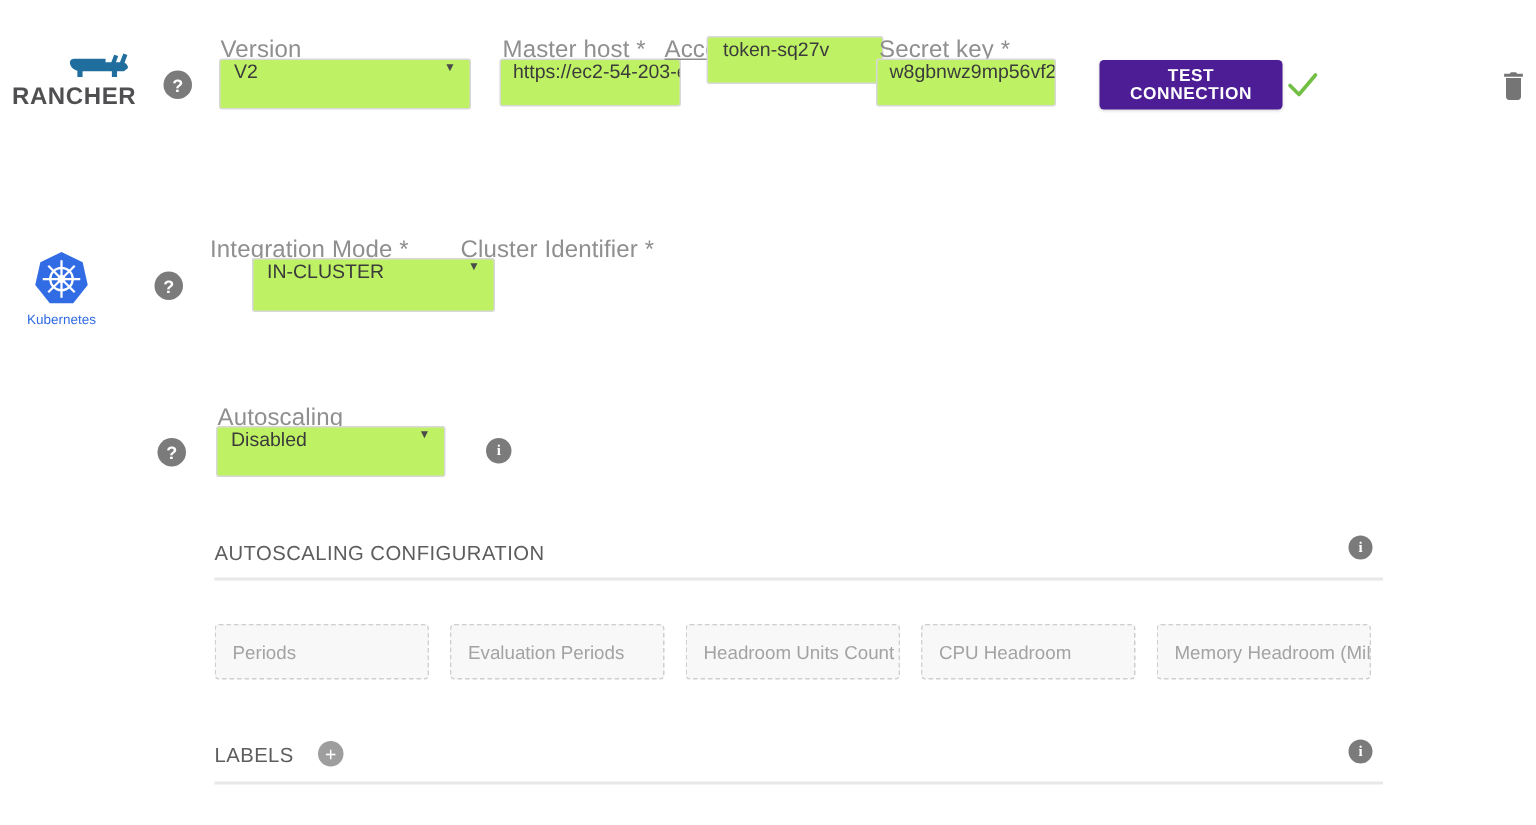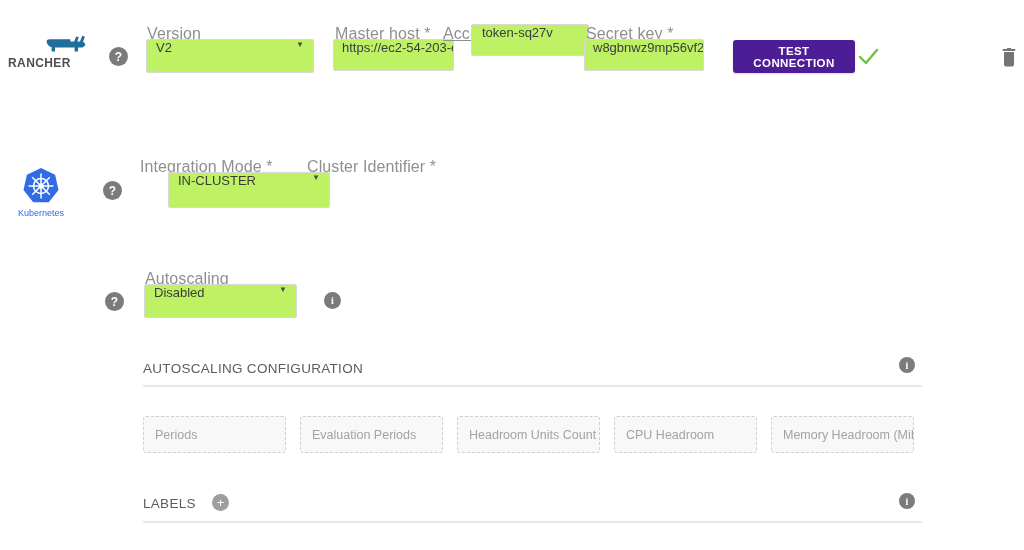--- a/index.html
+++ b/index.html
@@ -72,21 +72,21 @@
     letter-spacing: 0.4px;
     display: flex;
     align-items: center;
     justify-content: center;
     cursor: pointer;
     box-shadow: 0 1px 2px rgba(0,0,0,0.15);
   }
 
   .rancher-text {
     position: absolute;
-    font-size: 12px;
+    font-size: 16px;
     font-weight: bold;
     color: #4f4f51;
     letter-spacing: 0.4px;
   }
   .k8s-text {
     position: absolute;
     font-size: 9px;
     color: #326ce5;
     text-align: center;
   }

